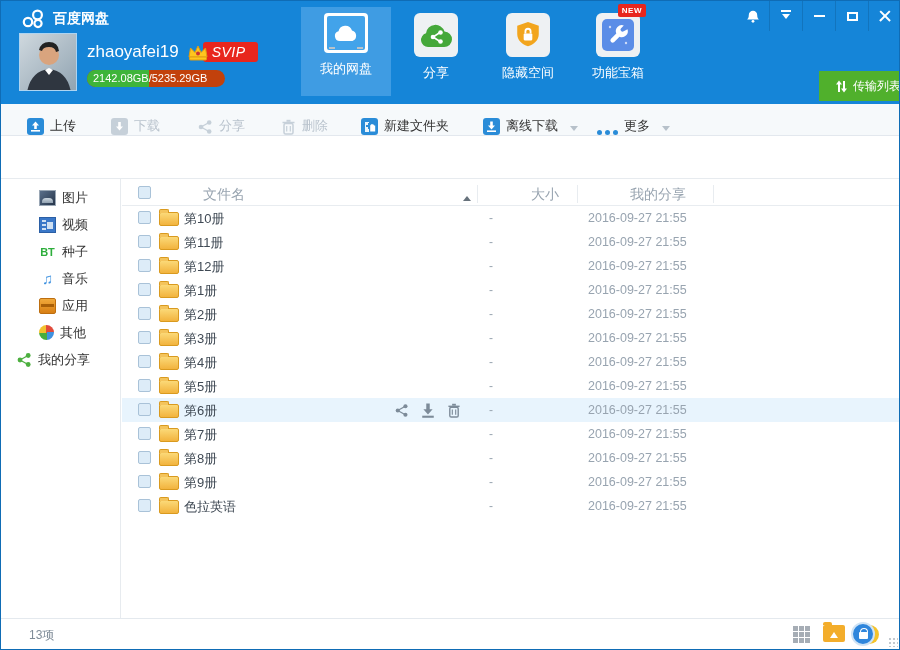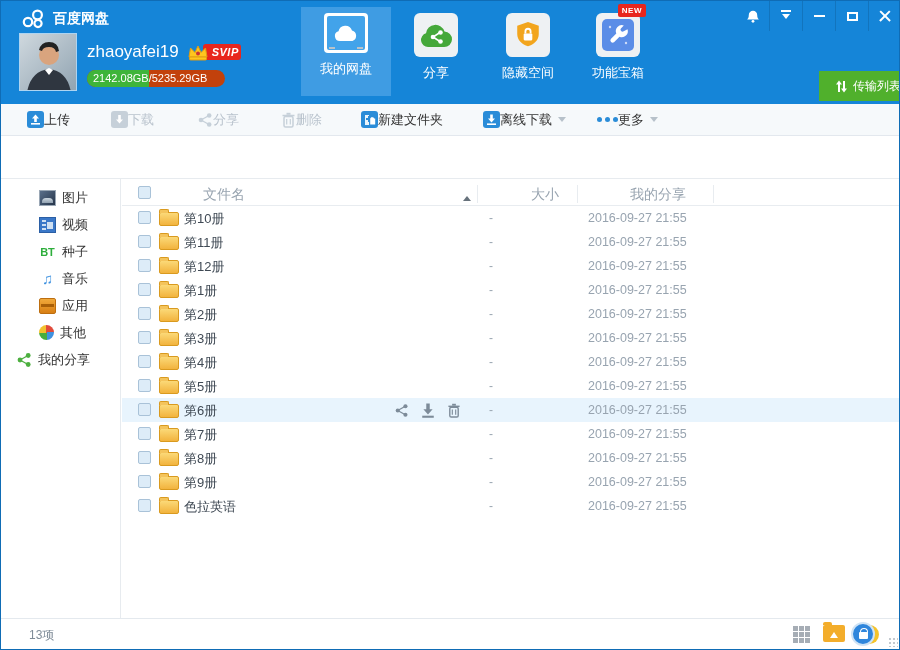--- a/index.html
+++ b/index.html
@@ -22,42 +22,42 @@
   .close-x::before,.close-x::after { content:''; position:absolute; left:-1px; top:5px; width:14px; height:2.4px; background:#fff; }
   .close-x::before { transform:rotate(45deg); } .close-x::after { transform:rotate(-45deg); }
   .menu-glyph { display:flex; flex-direction:column; align-items:center; }
   .menu-glyph .bar { width:10px; margin-bottom:2px; }
   .menu-glyph .tri { width:0; height:0; border:4px solid transparent; border-top:5px solid #fff; }
 
   .avatar { position:absolute; left:18px; top:32px; width:58px; height:58px; border:1px solid rgba(255,255,255,.65); overflow:hidden; }
   .user-line { position:absolute; left:86px; top:41px; display:flex; align-items:center; }
   .user-name { color:#fff; font-size:17px; }
   .crown { margin-left:8px; position:relative; z-index:2; }
-  .svip-badge { margin-left:-6px; background:#e8261d; color:#fff; font-size:11px; font-weight:bold;
-                font-style:italic; padding:2px 2px 2px 9px; border-radius:3px; letter-spacing:.5px; }
+  .svip-badge { margin-left:-6px; background:#e8261d; color:#fff; font-size:14px; font-weight:normal;
+                font-style:italic; padding:2px 12px 2px 9px; border-radius:3px; letter-spacing:.5px; }
   .storage-pill { position:absolute; left:86px; top:69px; width:138px; height:17px; border-radius:9px;
                   background:#c2410c; overflow:hidden; }
   .storage-fill { position:absolute; left:0; top:0; height:17px; background:#3eb43a; }
   .storage-text { position:absolute; left:6px; top:0; line-height:17px; color:#fff; font-size:11px; white-space:nowrap; }
 
   .nav-highlight { position:absolute; left:300px; top:6px; width:90px; height:89px; background:#3f9ce3; }
   .nav-item { position:absolute; top:12px; width:90px; display:flex; flex-direction:column; align-items:center; cursor:pointer; }
   .nav-label { margin-top:7px; color:#fff; font-size:13px; }
   .icon-tile { width:44px; height:44px; border-radius:6px; background:#eef1f3; display:flex; align-items:center; justify-content:center; }
   .mydisk-frame { width:44px; height:40px; background:#fff; border-radius:4px; padding:3px; position:relative; }
   .mydisk-screen { width:100%; height:100%; background:#42a3ea; border-radius:2px; display:flex; align-items:center; justify-content:center; }
   .mydisk-dots { position:absolute; bottom:4px; width:6px; height:2px; background:#b9c2c9; }
   .new-badge { position:absolute; right:-6px; top:-9px; background:#e8261d; color:#fff; font-size:8px;
                font-weight:bold; padding:2px 4px; border-radius:2px; letter-spacing:.5px; }
   .transfer-btn { position:absolute; right:0; top:70px; width:82px; height:30px; background:#50b02c;
                   color:#fff; font-size:12px; display:flex; align-items:center; justify-content:center; gap:5px; cursor:pointer;padding-left:16px; }
 
   
   .toolbar { position:absolute; left:0; top:103px; width:900px; height:32px; background:#f6f9fb; border-bottom:1px solid #e3e8ee; }
-  .tb-item { position:absolute; top:0; height:31px; display:flex; align-items:center; cursor:pointer; }
+  .tb-item { position:absolute; top:0; height:31px; display:flex; align-items:flex-end; gap:6px; cursor:pointer; }
   .tb-label { font-size:13px; color:#333; }
   .tb-item.disabled { cursor:default; }
   .tb-item.disabled .tb-label { color:#b9c3cd; }
   .tb-sq { width:17px; height:17px; border-radius:3px; display:flex; align-items:center; justify-content:center; }
   .blue-sq { background:#2a8cd8; } .gray-sq { background:#c6d0d9; }
   .caret { width:0; height:0; border:4px solid transparent; border-top:5px solid #b7c1ca; margin-left:6px; margin-top:4px; }
   .more-dots { display:flex; gap:3px; }
   .more-dots i { width:5px; height:5px; border-radius:50%; background:#2a8cd8; }
 
   

